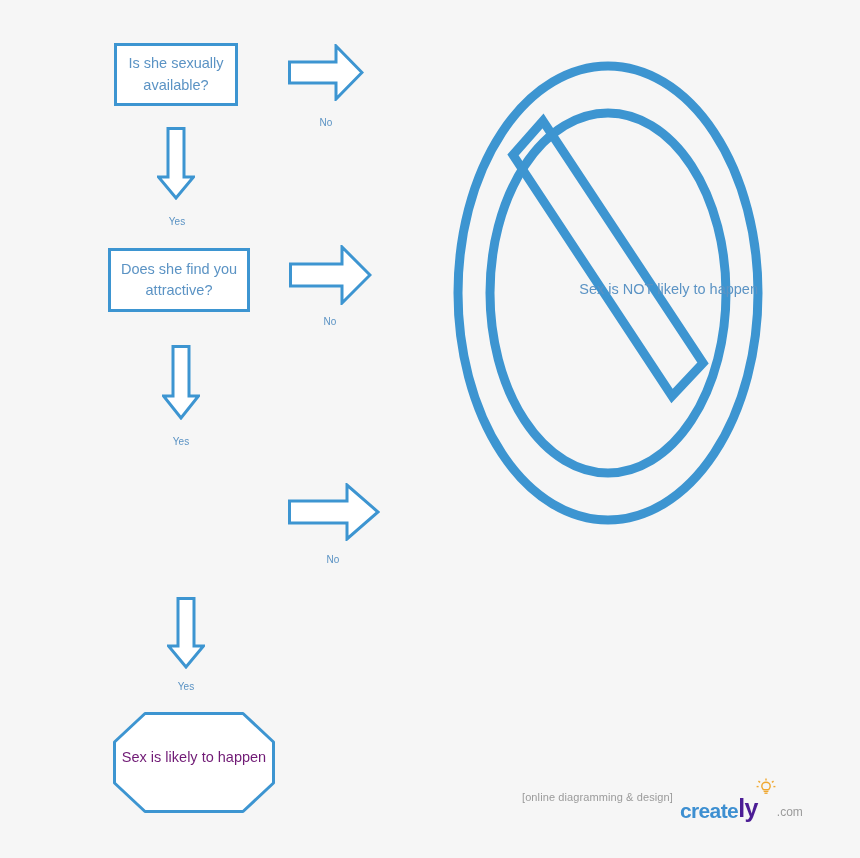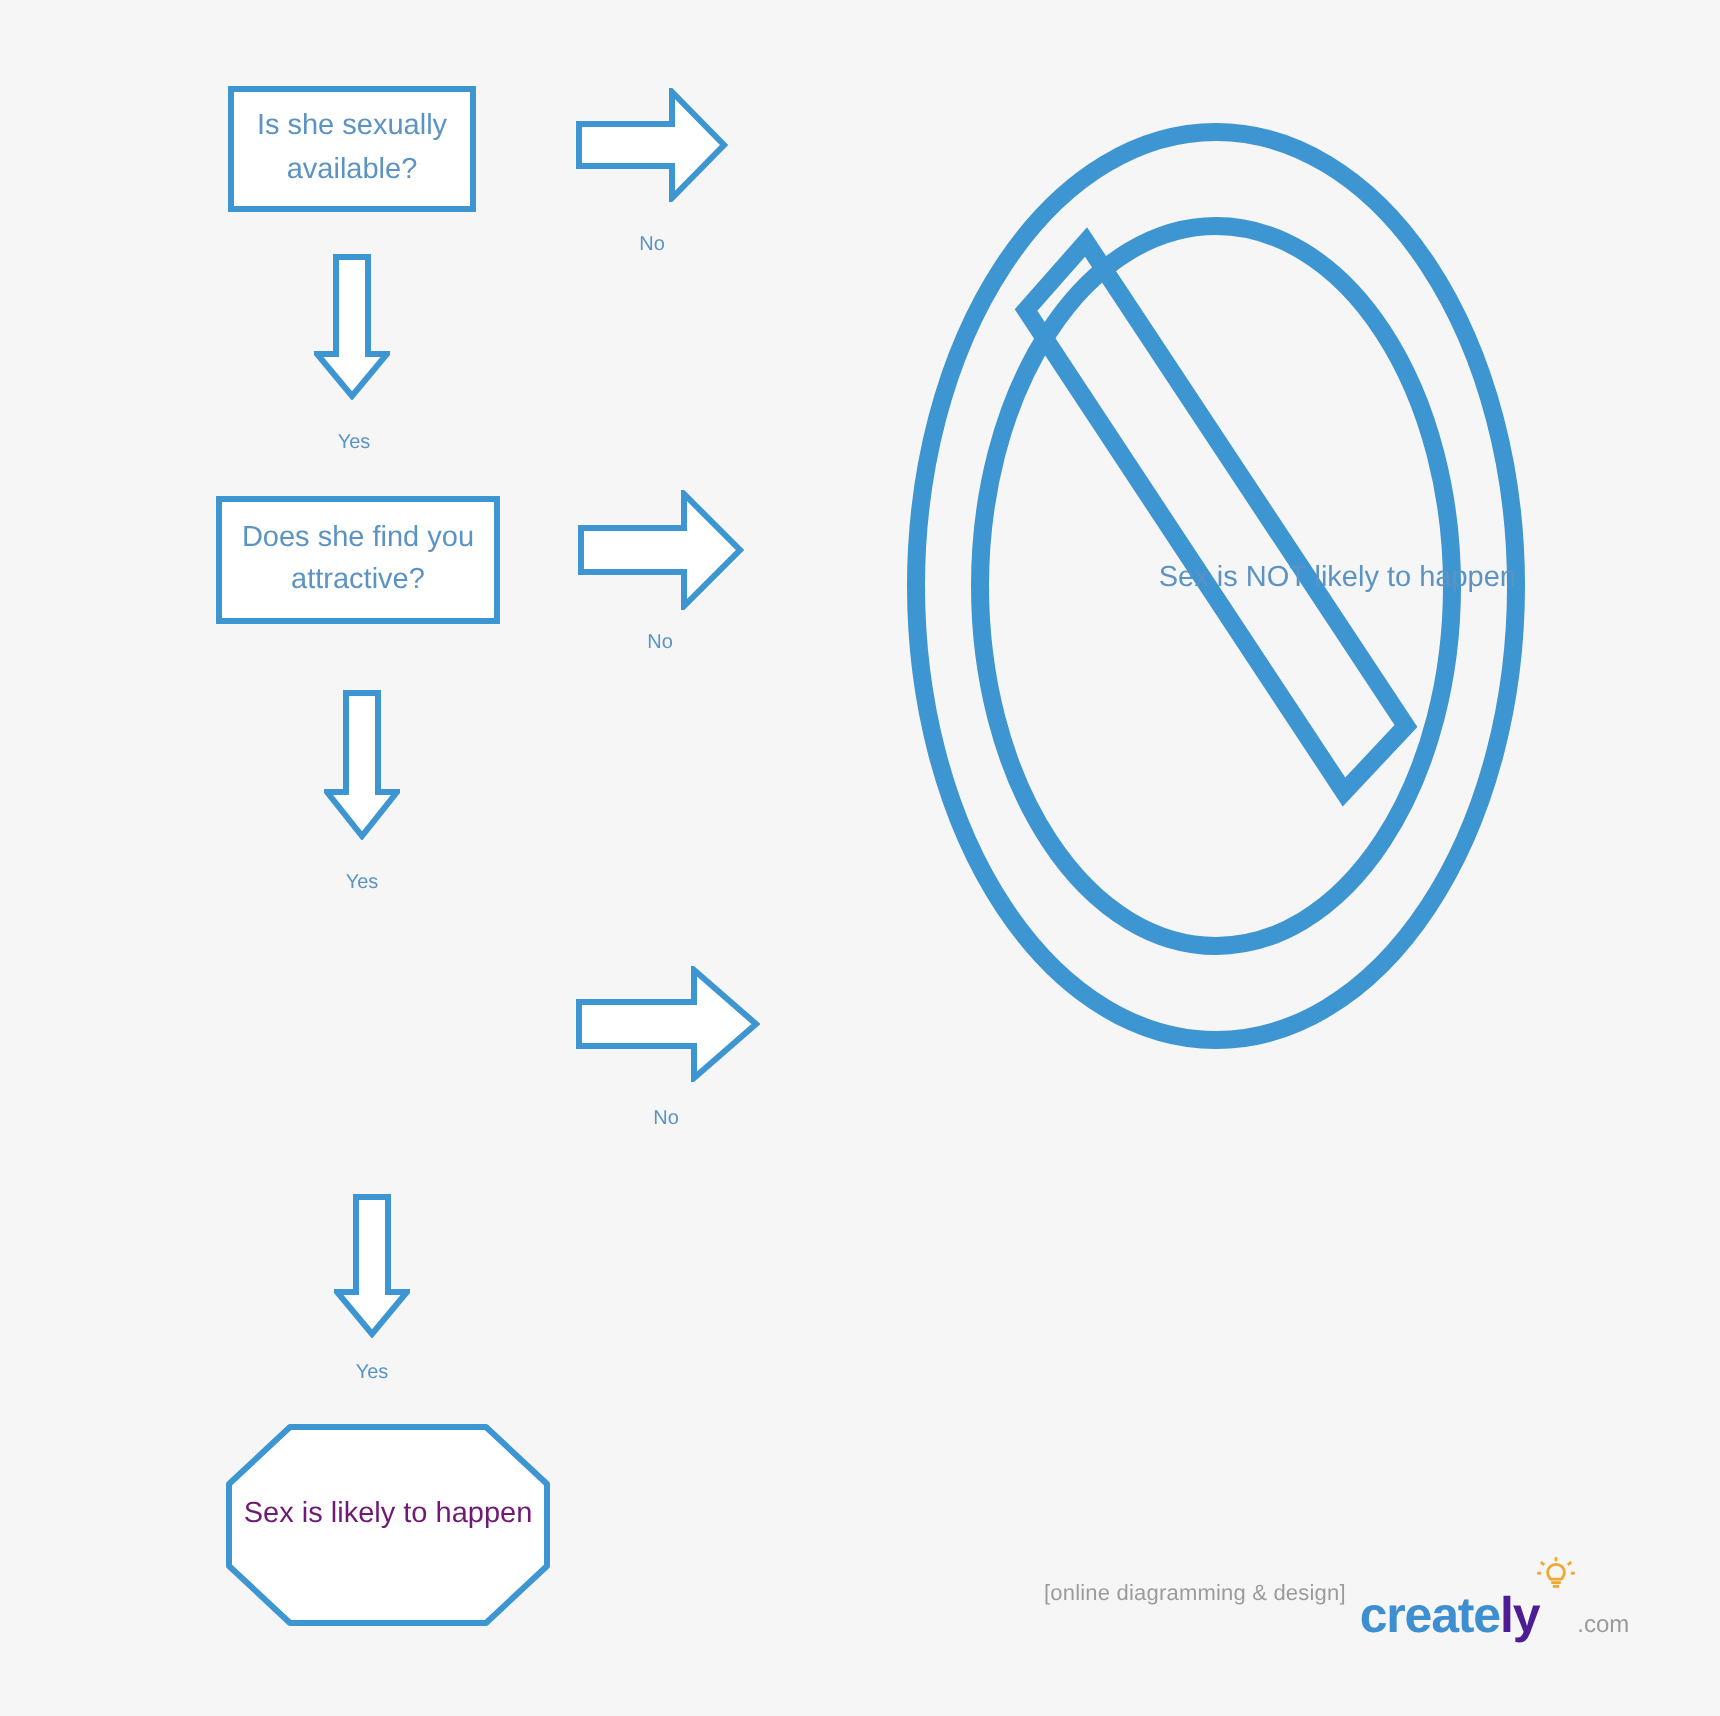--- a/index.html
+++ b/index.html
@@ -124,21 +124,21 @@
     padding-bottom: 3px;
   }
   #wm-logo {
     position: relative;
     margin-left: 7px;
     display: flex;
     align-items: flex-end;
   }
   .wm-creat {
     color: #3d8fd1;
-    font-size: 25px;
+    font-size: 21px;
     font-weight: bold;
     letter-spacing: -0.6px;
     line-height: 1;
   }
   .wm-ly {
     color: #4c1d95;
     font-size: 25px;
     font-weight: bold;
     letter-spacing: -0.6px;
     line-height: 1;

